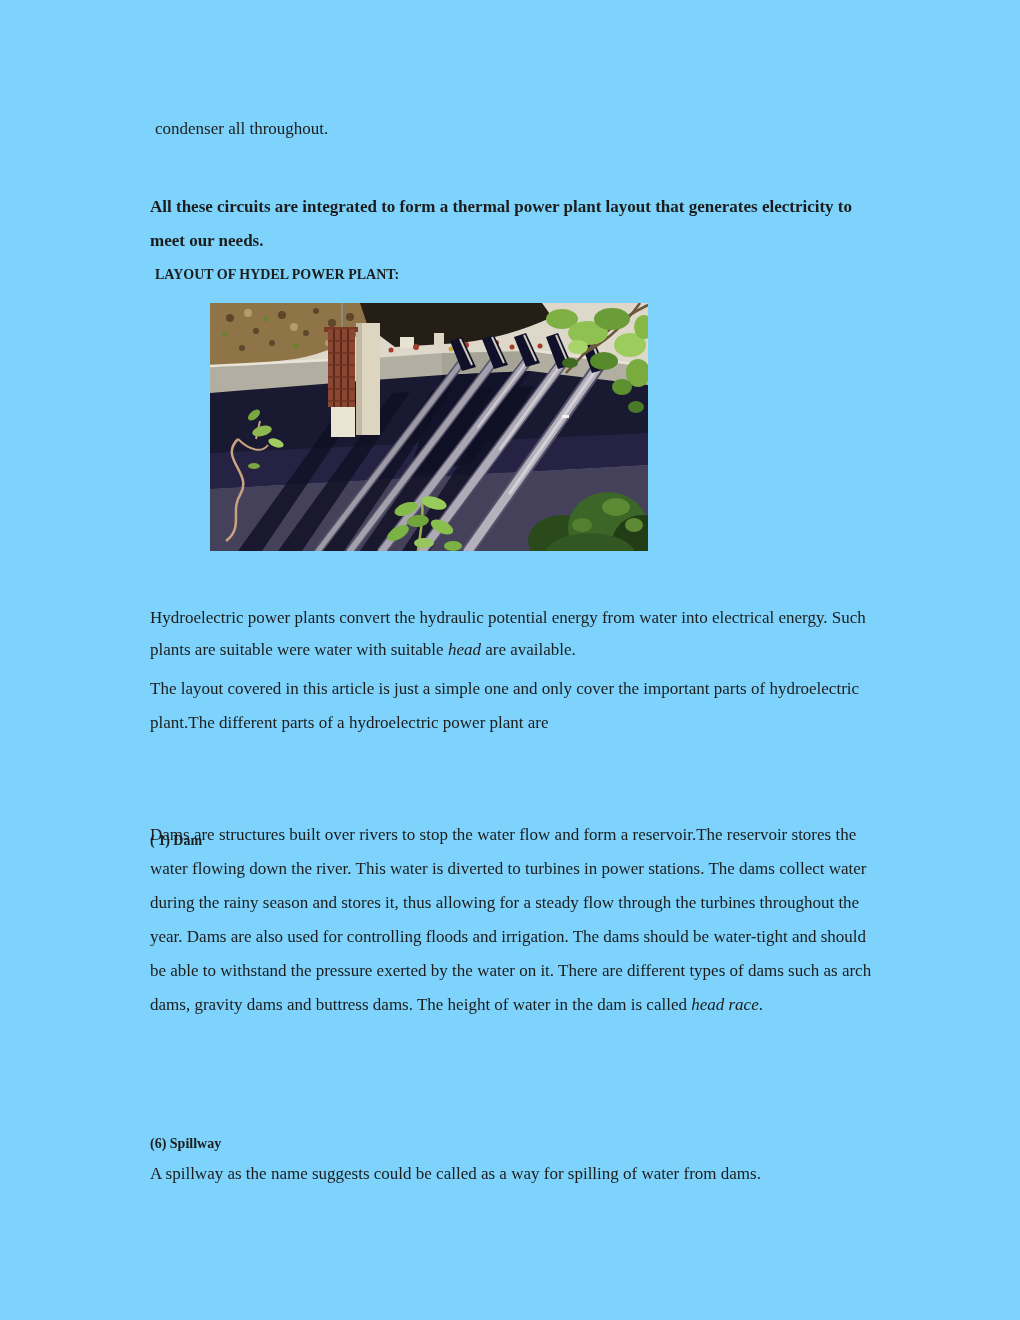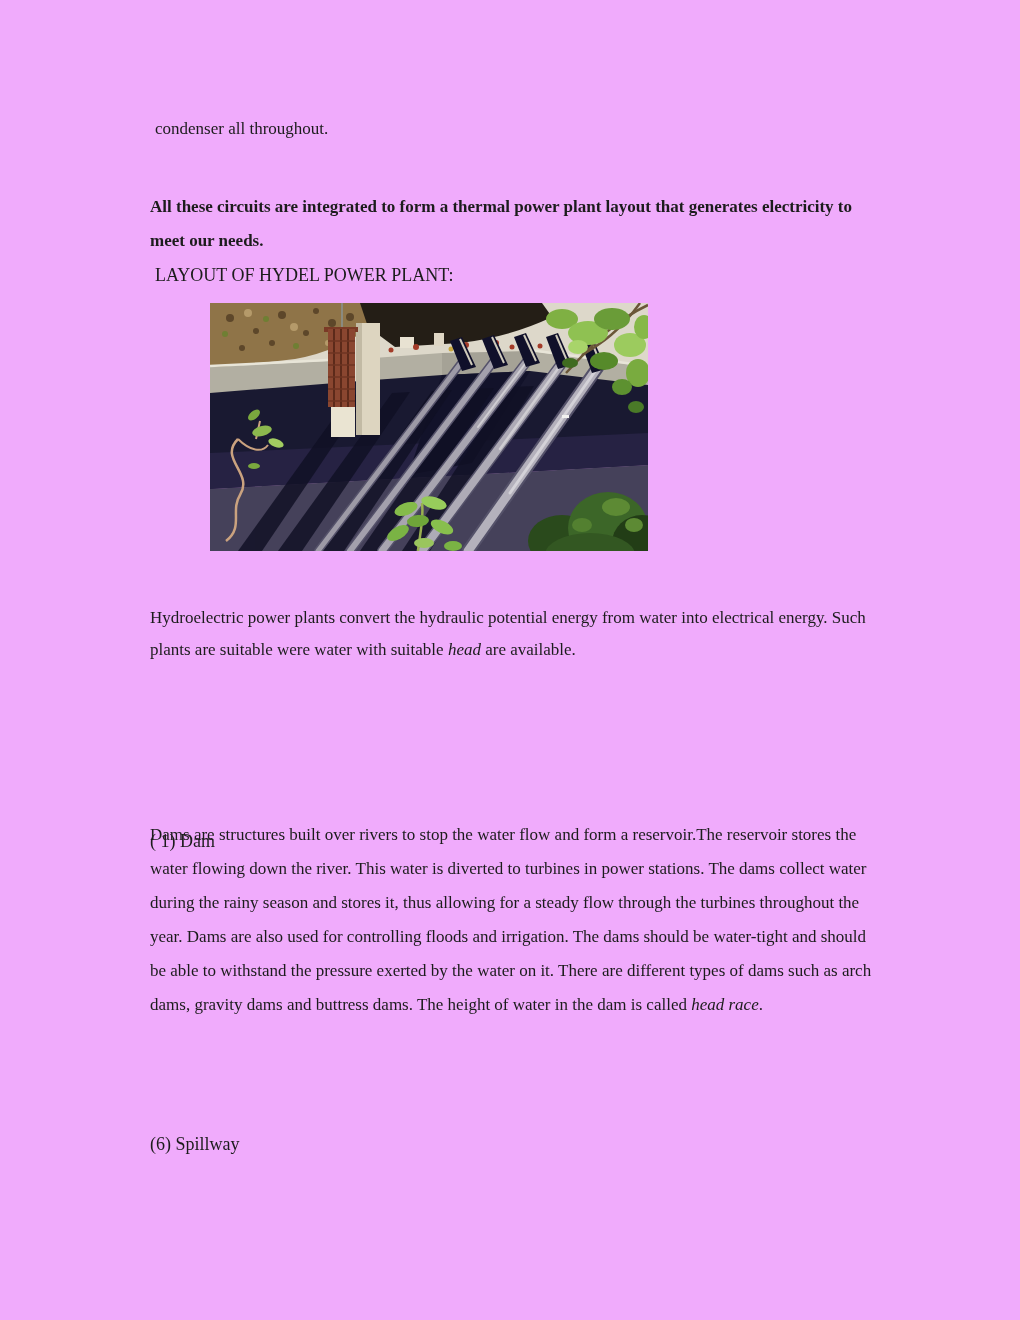--- a/index.html
+++ b/index.html
@@ -1,36 +1,36 @@
 <!DOCTYPE html>
 <html><head>
 <meta charset="utf-8">
 <style>
   html, body { margin: 0; padding: 0; background: #ffffff; }
   .page {
     position: relative;
     width: 1020px;
     height: 1320px;
-    background: #f0abfc;
+    background: #7dd3fc;
     color: #1c1c1c;
     font-family: "Liberation Serif", "DejaVu Serif", serif;
     overflow: hidden;
   }
   .block {
     position: absolute;
     left: 150px;
     width: 734px;
     font-size: 17px;
     line-height: 34px;
     text-align: left;
   }
   .pad5 { padding-left: 5px; }
   .heading {
-    font-weight: 400;
-    font-size: 18px;
+    font-weight: 700;
+    font-size: 14px;
     line-height: 34px;
   }
   .tight { line-height: 32px; }
   .it { font-style: italic; }
   .figure {
     position: absolute;
     left: 210px;
     top: 303px;
     width: 438px;
     height: 248px;
@@ -209,21 +209,23 @@
       <path d="M50,118 L46,136" stroke="#caa27f" stroke-width="2" fill="none"></path>
       <ellipse cx="52" cy="128" rx="10" ry="5" fill="#8cb84e" transform="rotate(-15 52 128)"></ellipse>
       <ellipse cx="66" cy="140" rx="8" ry="4" fill="#a2cc60" transform="rotate(20 66 140)"></ellipse>
       <ellipse cx="44" cy="112" rx="7" ry="4" fill="#7aa83e" transform="rotate(-40 44 112)"></ellipse>
       <ellipse cx="44" cy="163" rx="6" ry="3" fill="#7aa83e"></ellipse>
     </svg>
   </div>
 
   <div class="block tight" style="top:602px;"><span>Hydroelectric power plants convert the hydraulic potential energy from water into electrical energy. Such  plants are suitable were water with suitable </span><span class="it">head</span><span> are available.</span></div>
 
+  <div class="block" style="top:672px;">The layout covered in this article is just a simple one and only cover the important parts of hydroelectric plant.The different parts of  a hydroelectric power plant are</div>
 
   <div class="block heading" style="top:824px;">( 1) Dam</div>
 
   <div class="block" style="top:818px;"><span>Dams are structures built over rivers to stop the water flow and form a reservoir.The reservoir stores the water flowing down the river. This water is diverted to turbines in power stations. The dams collect water during the rainy season and stores it, thus allowing for a steady flow through the turbines throughout the year. Dams are also used for controlling floods and irrigation. The dams should be water-tight and should be able to withstand the pressure exerted by the water on it. There are different types of dams such as arch dams, gravity dams and buttress dams. The height of water in the dam is called </span><span class="it">head race</span><span>.</span></div>
 
   <div class="block heading" style="top:1127px;">(6) Spillway</div>
 
+  <div class="block tight" style="top:1158px; width:760px;">A spillway as the name suggests could be called as a way for spilling of water from dams.</div>
 
 </div>
 
 </body></html>

